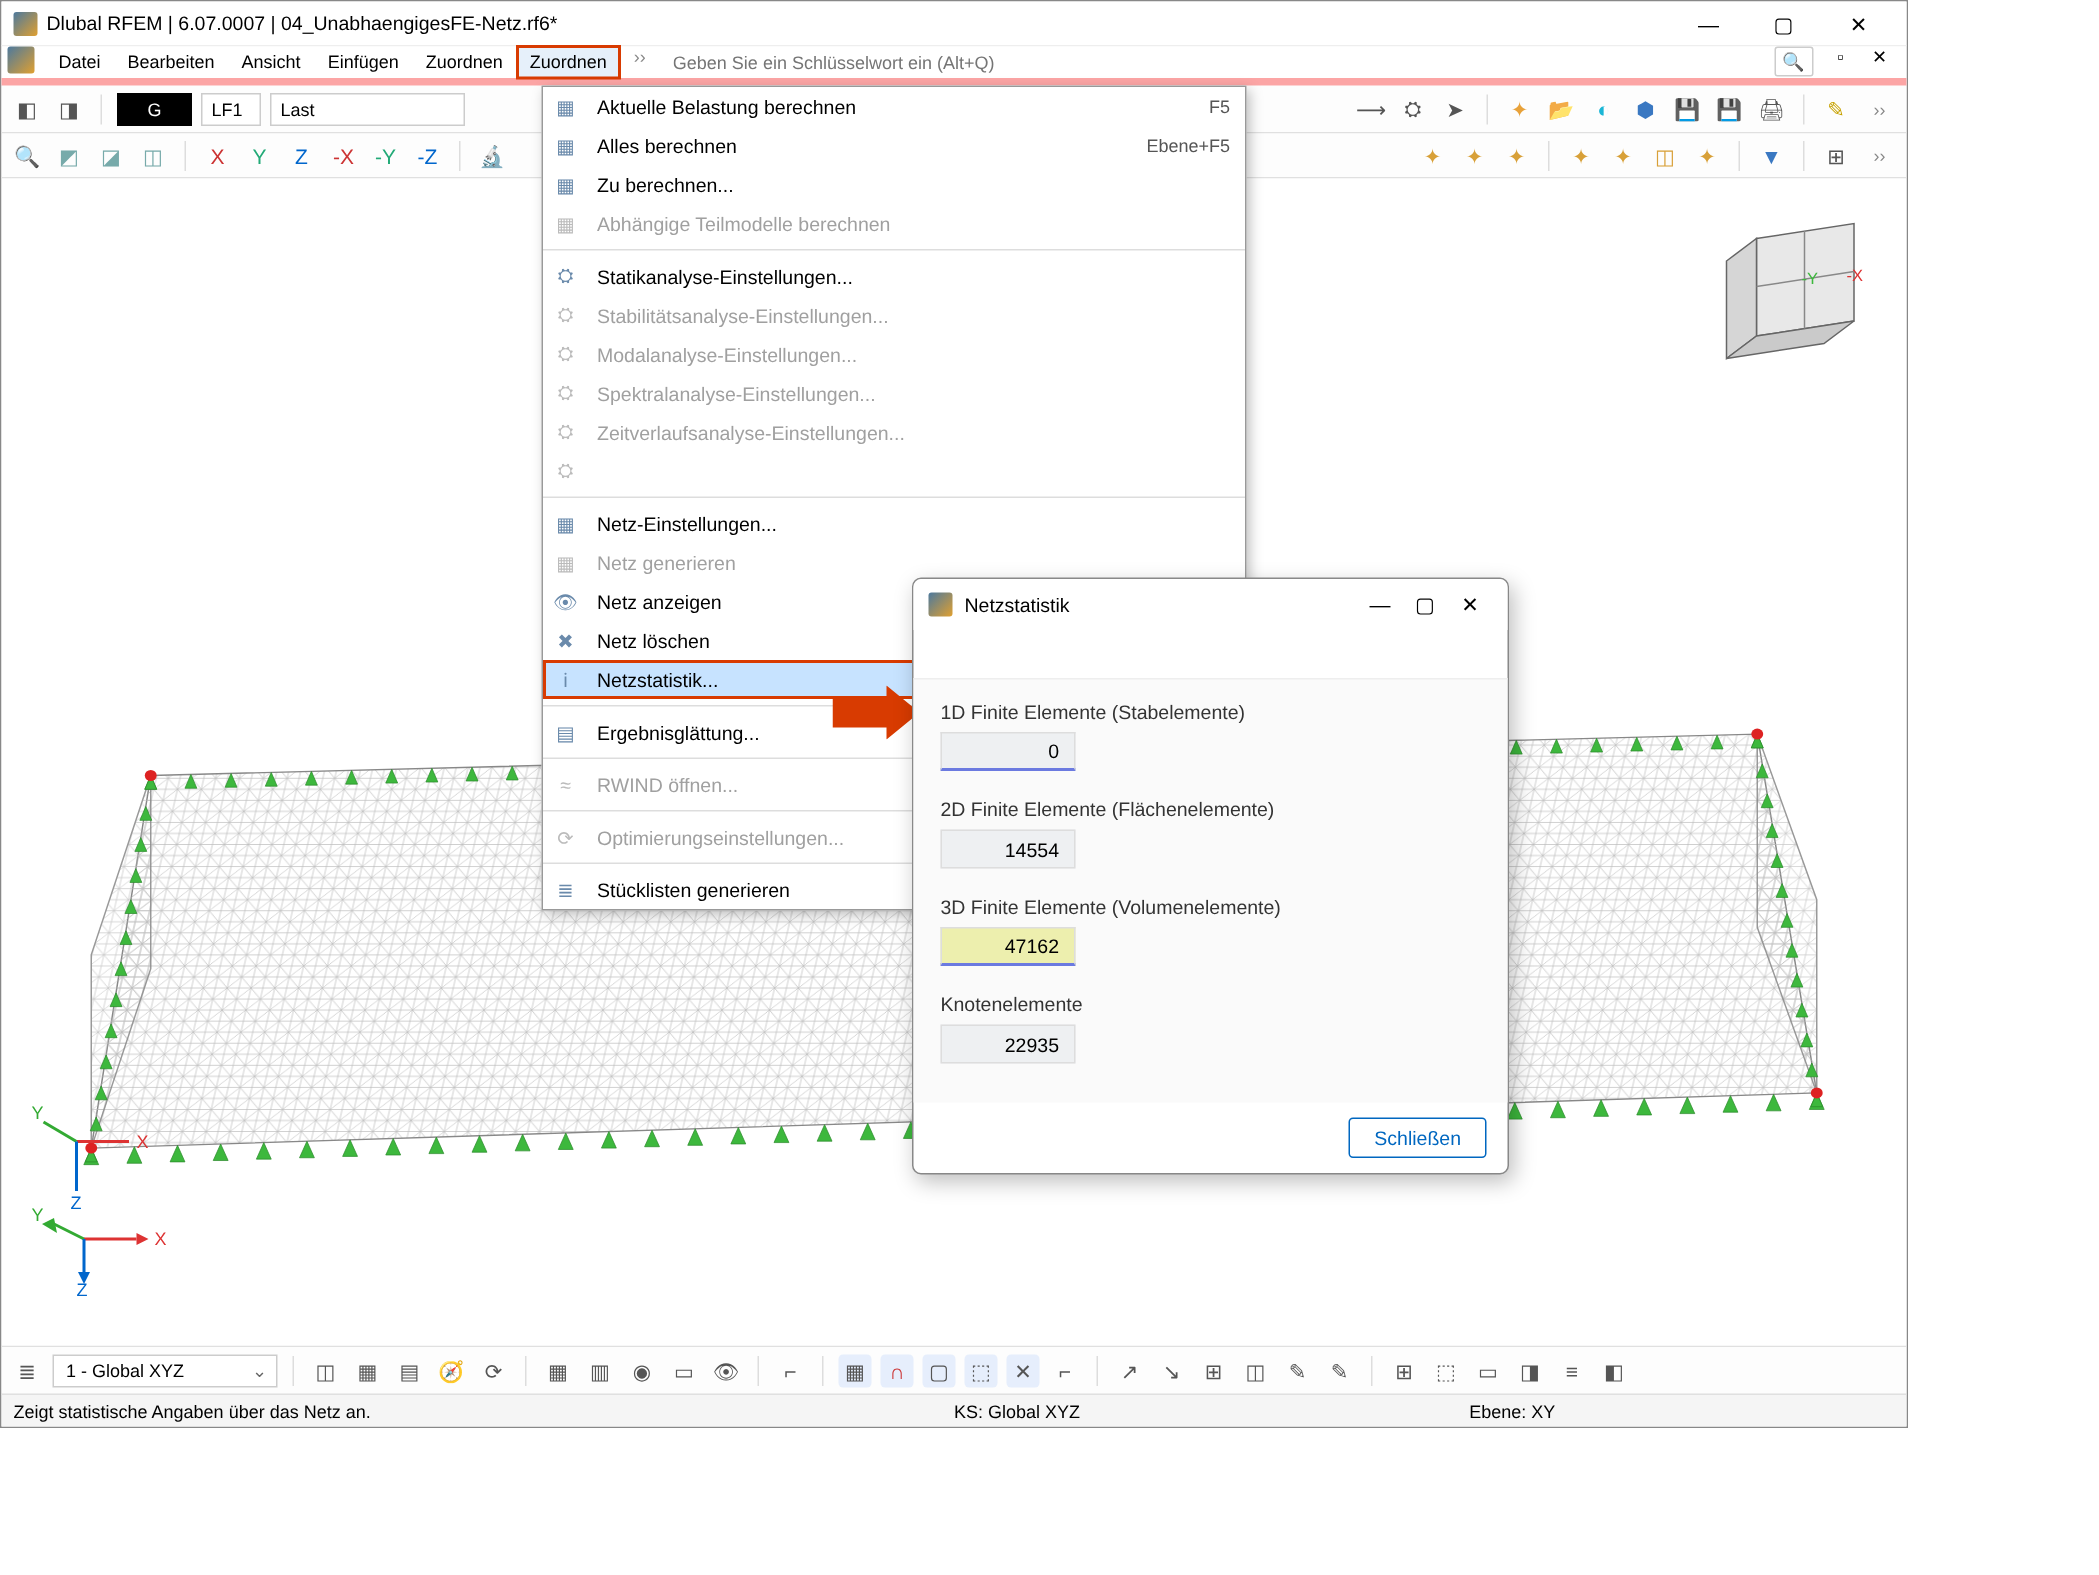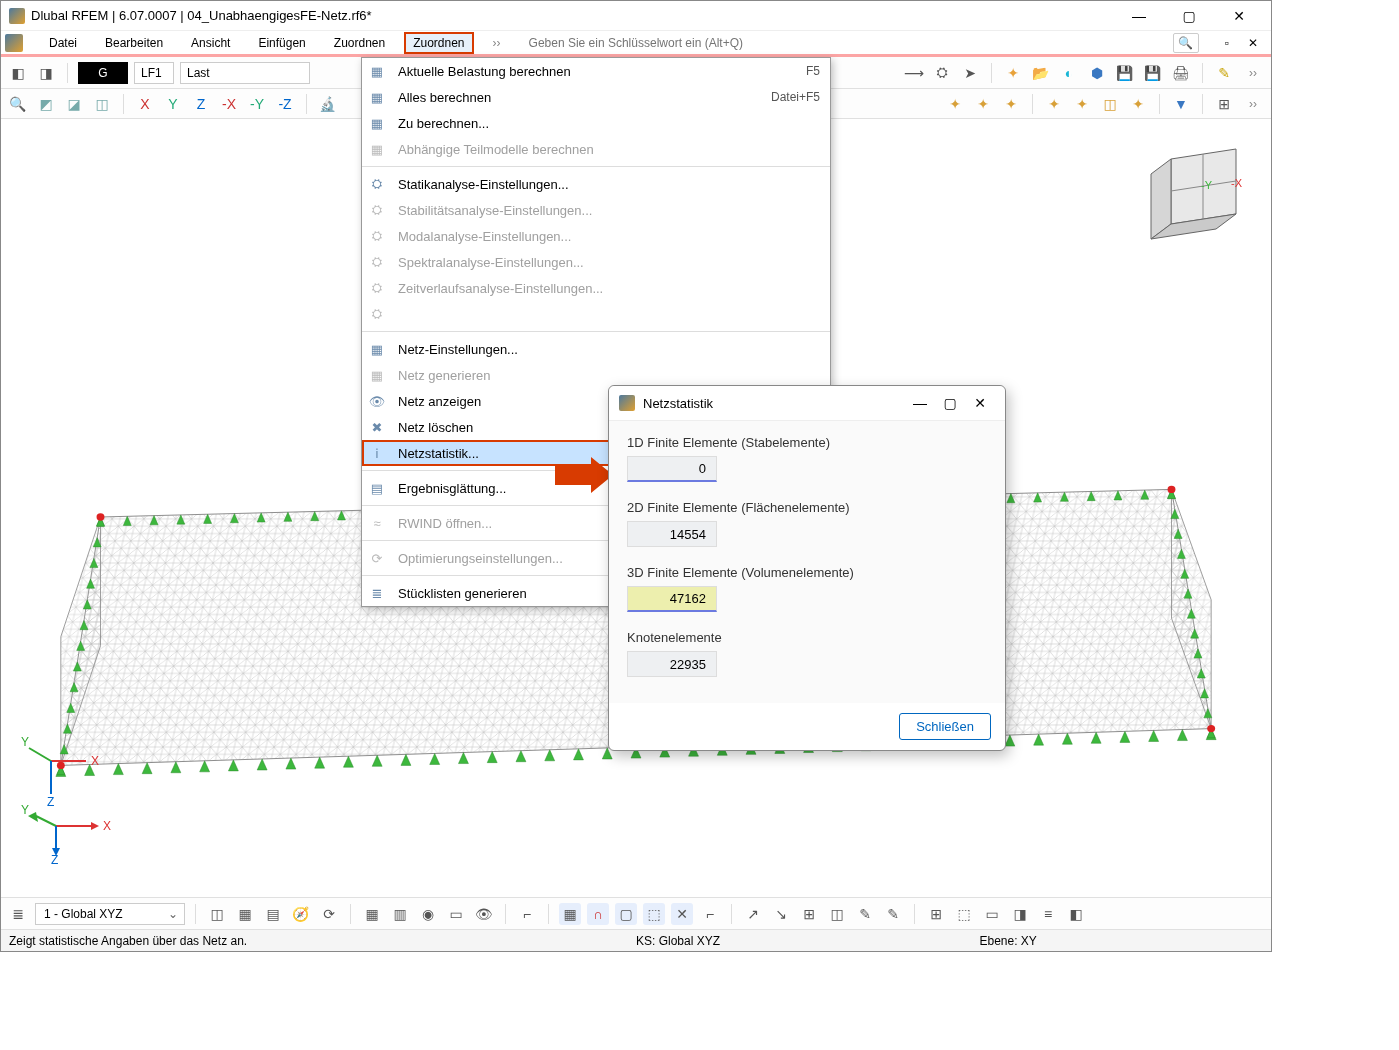--- a/index.html
+++ b/index.html
@@ -5,21 +5,21 @@
     * { margin: 0; padding: 0; box-sizing: border-box; }
     body { font-family: "Segoe UI", Arial, sans-serif; font-size: 12px; background: #fff; color: #000; overflow: hidden; user-select: none; }
     .window { width: 1272px; height: 952px; display: flex; flex-direction: column; border: 1px solid #888; background: #fff; position: relative; }
 
     .titlebar { height: 30px; display: flex; align-items: center; padding: 0 8px; background: #fff; border-bottom: 1px solid #eee; }
     .titlebar .appicon { width: 16px; height: 16px; margin-right: 6px; background: linear-gradient(135deg,#4c799e,#e0a030); border-radius: 2px; }
     .titlebar .title { flex: 1; font-size: 13px; }
     .winbtns { display: flex; gap: 18px; font-size: 14px; padding-right: 8px; }
     .winbtn { width: 32px; text-align: center; cursor: pointer; }
 
-    .menubar { height: 26px; display: flex; align-items: center; background: #fff; border-bottom: 3px solid #fca5a5; padding: 0 4px; gap: 12px; position: relative; }
+    .menubar { height: 26px; display: flex; background: #fff; border-bottom: 5px solid #fca5a5; padding: 0 4px; gap: 2px; position: relative; }
     .menubar .appicon2 { width: 18px; height: 18px; margin-right: 6px; background: linear-gradient(135deg,#4c799e,#e0a030); border-radius: 2px; }
     .mitem { padding: 3px 8px; cursor: pointer; }
     .mitem.open { background: #e6f0fa; outline: 2px solid #d83b01; outline-offset: -1px; }
     .msearch { color: #999; padding-left: 8px; font-size: 12px; flex: 1; }
     .chevrons { color: #888; padding: 0 8px; }
     .searchicon { width: 26px; height: 20px; border: 1px solid #ccc; border-radius: 2px; display: flex; align-items: center; justify-content: center; color: #777; margin: 0 6px; }
     .rightmenubtns { display: flex; gap: 6px; padding-right: 4px; }
     .rightmenubtns span { width: 20px; text-align: center; cursor: pointer; }
 
     .toolbar { height: 32px; display: flex; align-items: center; padding: 2px 6px; gap: 6px; border-bottom: 1px solid #e0e0e0; background: #fdfdfd; }
@@ -47,21 +47,21 @@
 
     .arrow-annot { position: absolute; left: 554px; top: 456px; z-index: 55; }
     .arrow-annot svg { display: block; }
 
     
     .dialog { position: absolute; left: 607px; top: 384px; width: 398px; background: #fff; border: 1px solid #888; box-shadow: 3px 5px 14px rgba(0,0,0,.25); z-index: 60; border-radius: 6px; }
     .dlg-title { height: 34px; display: flex; align-items: center; padding: 0 10px; background: #fff; border-top-left-radius: 6px; border-top-right-radius: 6px; }
     .dlg-title .appicon { width: 16px; height: 16px; margin-right: 8px; background: linear-gradient(135deg,#4c799e,#e0a030); border-radius: 2px; }
     .dlg-title .t { flex: 1; font-size: 13px; }
     .dlg-title .wbtn { width: 30px; text-align: center; cursor: pointer; font-size: 14px; }
-    .dlg-body { padding: 14px 18px 8px; border-top: 1px solid #eee; background: #fafafa; }
+    .dlg-body { padding: 14px 18px 8px; border-top: 1px solid #eee; background: #fafafa; margin-top: 32px; }
     .dlg-group { margin-bottom: 18px; }
     .dlg-label { font-size: 13px; color: #333; margin-bottom: 6px; }
     .dlg-val { width: 90px; height: 26px; display: flex; align-items: center; justify-content: flex-end; padding: 0 10px; background: #eef0f2; border: 1px solid #ddd; font-size: 13px; }
     .dlg-val.active { background: #edefae; border-bottom: 2px solid #6b7ae0; }
     .dlg-val.first { background: #eef0f2; border-bottom: 2px solid #6b7ae0; }
     .dlg-footer { display: flex; justify-content: flex-end; padding: 10px 14px; }
     .dlg-btn { padding: 5px 16px; border: 1px solid #0067c0; background: #fff; color: #0067c0; border-radius: 3px; cursor: pointer; font-size: 13px; }
 
     .statusbar-tools { height: 32px; display: flex; align-items: center; padding: 2px 6px; gap: 6px; border-top: 1px solid #e0e0e0; background: #fdfdfd; }
     .statusbar { height: 22px; display: flex; align-items: center; font-size: 12px; padding: 0 8px; background: #f5f5f5; border-top: 1px solid #e0e0e0; gap: 60px; }
@@ -330,21 +330,21 @@
 
   <div class="dropdown" id="dropdown">
       <div class="ddrow">
         <div class="ddicon">▦</div>
         <div class="ddlabel">Aktuelle Belastung berechnen</div>
         <div class="ddshort">F5</div>
       </div>
       <div class="ddrow">
         <div class="ddicon">▦</div>
         <div class="ddlabel">Alles berechnen</div>
-        <div class="ddshort">Datei+F5</div>
+        <div class="ddshort">Ebene+F5</div>
       </div>
       <div class="ddrow">
         <div class="ddicon">▦</div>
         <div class="ddlabel">Zu berechnen...</div>
       </div>
       <div class="ddrow disabled">
         <div class="ddicon">▦</div>
         <div class="ddlabel">Abhängige Teilmodelle berechnen</div>
       </div>
       <div class="ddsep"></div>

